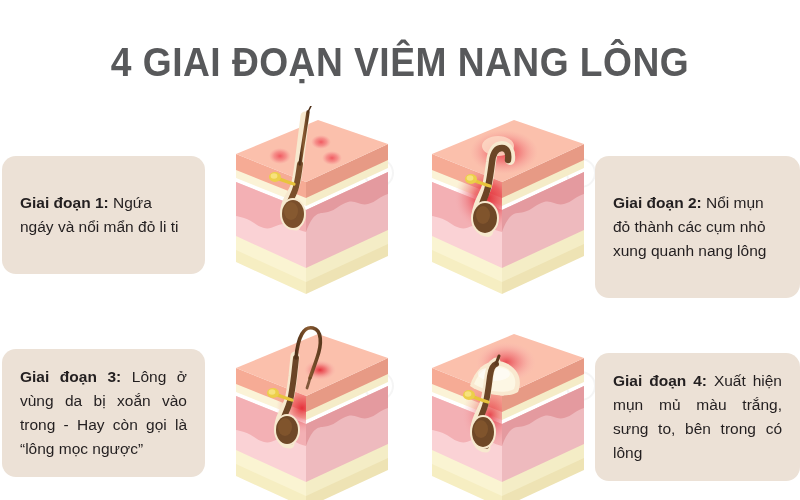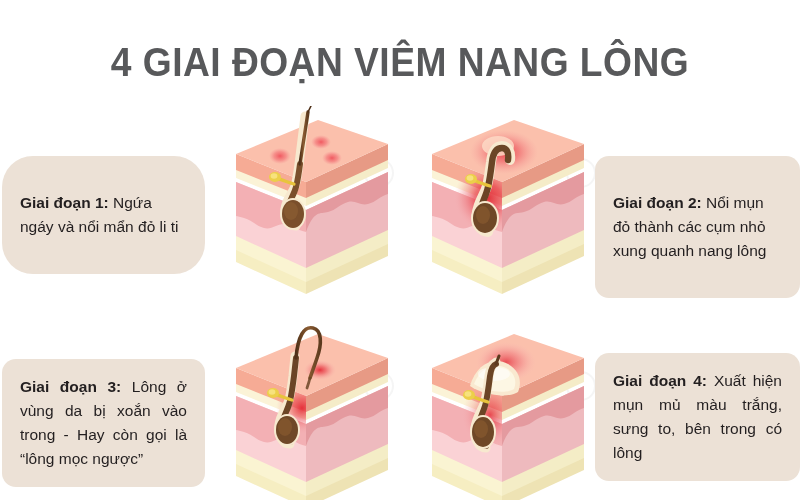--- a/index.html
+++ b/index.html
@@ -35,23 +35,23 @@
     box-sizing:border-box;
     padding:14px 18px;
     display:flex;
     align-items:center;
     color:#231f20;
     font-size:15.5px;
     line-height:1.55;
   }
   .caption .inner{width:100%;}
   .caption b{font-weight:bold;}
-  .cap-1{left:2px;top:148px;width:203px;height:118px;border-radius:31px;}
+  .cap-1{left:2px;top:148px;width:203px;height:118px;}
   .cap-2{left:595px;top:148px;width:205px;height:142px;}
-  .cap-3{left:2px;top:351px;width:203px;height:128px;}
+  .cap-3{left:2px;top:341px;width:203px;height:128px;}
   .cap-4{left:595px;top:345px;width:205px;height:128px;justify-content:center;}
   .just{text-align:justify;text-align-last:left;}
 
   
   .skin{position:absolute;width:175px;height:195px;}
   .sk-1{left:222px;top:98px;}
   .sk-2{left:418px;top:98px;}
   .sk-3{left:222px;top:312px;}
   .sk-4{left:418px;top:312px;}
   .skin svg{display:block;width:100%;height:100%;}

